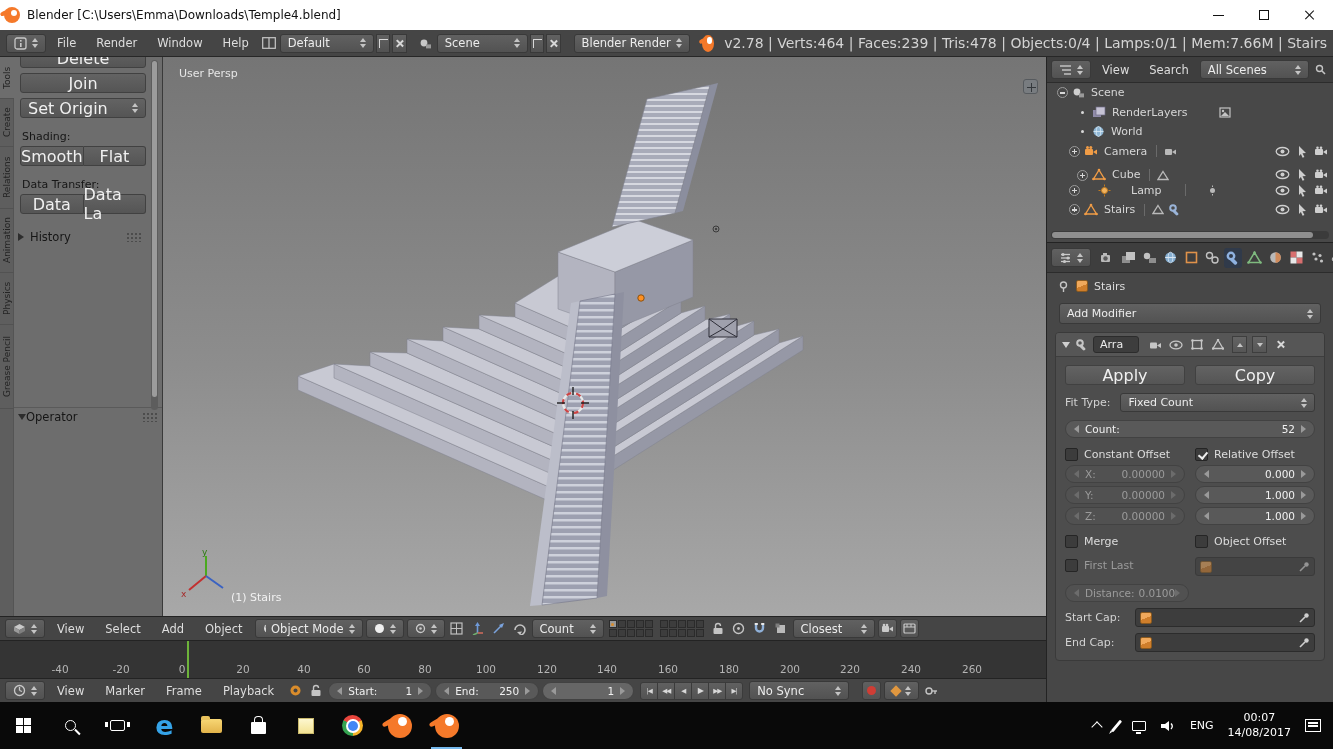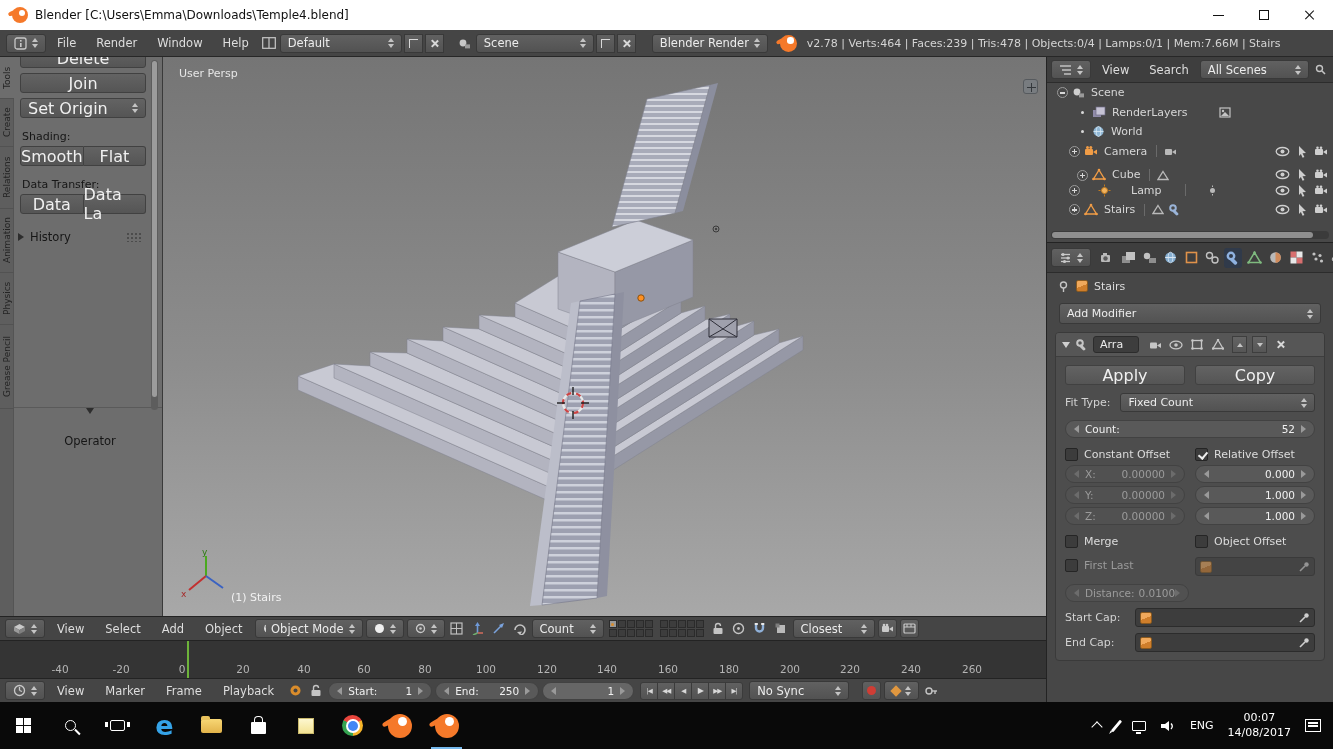--- a/index.html
+++ b/index.html
@@ -1,19 +1,19 @@
 <!DOCTYPE html>
 <html><head>
 <meta charset="utf-8">
 <style>
 *{margin:0;padding:0;box-sizing:border-box;font-family:"DejaVu Sans",sans-serif;}
 html,body{width:1333px;height:749px;overflow:hidden;background:#000;}
 .screen{position:relative;width:1333px;height:749px;background:#454545;font-size:11.5px;color:#e2e2e2;}
 
-.titlebar{position:absolute;top:0;left:0;right:0;height:30px;background:#fff;color:#111;display:flex;align-items:center;padding-left:12px;}
+.titlebar{position:absolute;top:0;left:0;right:0;height:30px;background:#fff;color:#111;display:flex;align-items:center;padding-left:4px;}
 .wtitle{font-size:12px;margin-left:7px;}
 .wbtns{margin-left:auto;display:flex;height:100%;}
 .wbtn{width:46px;height:100%;display:flex;align-items:center;justify-content:center;}
 .gl-min{width:11px;height:1px;background:#111;}
 .gl-max{width:10px;height:10px;border:1px solid #111;}
 .gl-close{position:relative;width:12px;height:12px;}
 .gl-close::before,.gl-close::after{content:"";position:absolute;left:5px;top:0;width:1.4px;height:12px;background:#111;}
 .gl-close::before{transform:rotate(45deg);}.gl-close::after{transform:rotate(-45deg);}
 .blogo{position:relative;border-radius:50%;background:#f5792a;display:inline-block;}
 .blogo::after{content:"";position:absolute;right:18%;top:16%;width:38%;height:38%;border-radius:50%;background:#fff;}
@@ -24,39 +24,39 @@
 .dd{background:linear-gradient(#616161,#525252);border:1px solid #393939;border-radius:3px;height:19px;display:inline-flex;align-items:center;gap:5px;padding:0 7px;color:#ececec;white-space:nowrap;}
 .arrowsv{display:flex;flex-direction:column;gap:2px;margin-left:auto;}
 .t-up{width:0;height:0;border-left:3.5px solid transparent;border-right:3.5px solid transparent;border-bottom:4px solid #c4c4c4;}
 .t-dn{width:0;height:0;border-left:3.5px solid transparent;border-right:3.5px solid transparent;border-top:4px solid #c4c4c4;}
 .sqbtn{width:19px;height:19px;background:linear-gradient(#616161,#525252);border:1px solid #393939;display:flex;align-items:center;justify-content:center;position:relative;}
 .pl::before,.pl::after{content:"";position:absolute;background:#d8d8d8;}
 .pl::before{width:9px;height:1.5px;}.pl::after{width:1.5px;height:9px;}
 .xx{position:relative;width:9px;height:9px;}
 .xx::before,.xx::after{content:"";position:absolute;left:4px;top:0;width:1.5px;height:9px;background:#d8d8d8;}
 .xx::before{transform:rotate(45deg);}.xx::after{transform:rotate(-45deg);}
-.stats{color:#d4d4d4;font-size:11px;margin-left:8px;white-space:nowrap;text-align:right;}
+.stats{color:#d4d4d4;font-size:14px;margin-left:8px;white-space:nowrap;text-align:right;}
 
 .toolshelf{position:absolute;top:57px;left:0;width:163px;height:559px;background:#6d6d6d;overflow:hidden;border-right:1px solid #3a3a3a;}
 .tabstrip{position:absolute;left:0;top:0;bottom:0;width:14px;background:#5e5e5e;border-right:1px solid #545454;}
 .vtab{writing-mode:vertical-rl;transform:rotate(180deg);font-size:9px;color:#242424;width:14px;display:flex;align-items:center;justify-content:center;border-top:1px solid #525252;}
 .vtab.active{background:#6d6d6d;}
 .tsbody{position:absolute;left:14px;right:16px;top:0;}
 .btn{background:linear-gradient(#636363,#555);border:1px solid #414141;border-radius:3px;color:#f0f0f0;font-size:16px;display:flex;align-items:center;justify-content:center;height:20px;}
 .ts-btn{margin:5px 0 0 6px;}
 .ts-label{margin:12px 0 3px 8px;color:#161616;font-size:11px;}
 .seg{display:flex;margin-left:6px;}
 .seg .btn{flex:1;border-radius:0;}
 .seg .btn:first-child{border-radius:3px 0 0 3px;}
 .seg .btn:last-child{border-radius:0 3px 3px 0;border-left:none;}
 .panel-hdr{display:flex;align-items:center;gap:6px;margin:14px 0 0 4px;color:#161616;height:18px;}
 .tri-r{width:0;height:0;border-left:6px solid #2d2d2d;border-top:4.5px solid transparent;border-bottom:4.5px solid transparent;}
 .tri-dnD{width:0;height:0;border-top:6px solid #2d2d2d;border-left:4.5px solid transparent;border-right:4.5px solid transparent;}
 .grip{width:16px;height:10px;margin-left:auto;margin-right:4px;background-image:radial-gradient(#4c4c4c 1px,transparent 1.3px);background-size:4px 4px;}
-.op-hdr{position:absolute;left:14px;right:0;top:350px;height:19px;display:flex;align-items:center;gap:20px;padding-left:4px;color:#161616;border-top:1px solid #5a5a5a;flex-direction:column;}
+.op-hdr{position:absolute;left:14px;right:0;top:350px;height:19px;display:flex;align-items:center;gap:0;padding-left:4px;color:#161616;border-top:1px solid #5a5a5a;}
 .vscroll{position:absolute;right:4px;top:3px;width:7px;height:350px;background:#5d5d5d;border-radius:4px;}
 .vthumb{position:absolute;left:1px;right:1px;top:1px;height:336px;background:#9c9c9c;border-radius:4px;}
 
 .viewport{position:absolute;top:57px;left:163px;width:883px;height:559px;background:linear-gradient(#757575,#8d8d8d 55%,#a8a8a8);overflow:hidden;}
 .vp-label{position:absolute;left:16px;top:10px;color:#e6e6e6;font-size:11px;}
 .vp-obj{position:absolute;left:68px;bottom:12px;color:#f2f2f2;font-size:11px;}
 .axisg{position:absolute;left:16px;bottom:18px;}
 .vp-plus{position:absolute;right:8px;top:22px;width:15px;height:15px;background:#787c80;border:1px solid #565a5e;border-radius:3px;}
 .vp-plus::before{content:"";position:absolute;left:3px;top:6.5px;width:9px;height:1.5px;background:#34383c;}
 .vp-plus::after{content:"";position:absolute;left:6.5px;top:3px;width:1.5px;height:9px;background:#34383c;}

